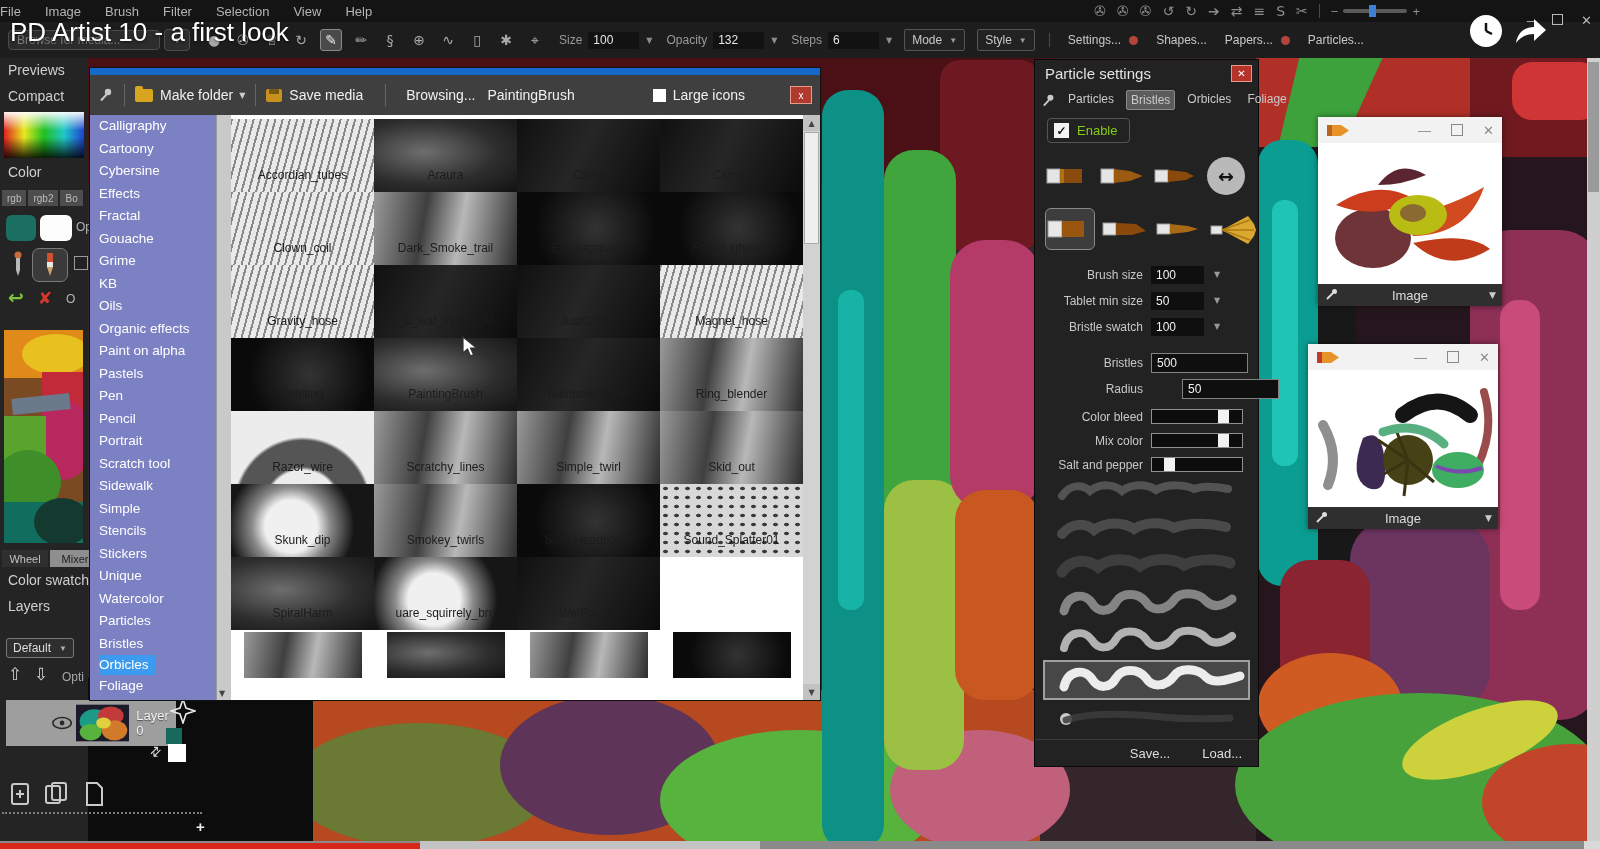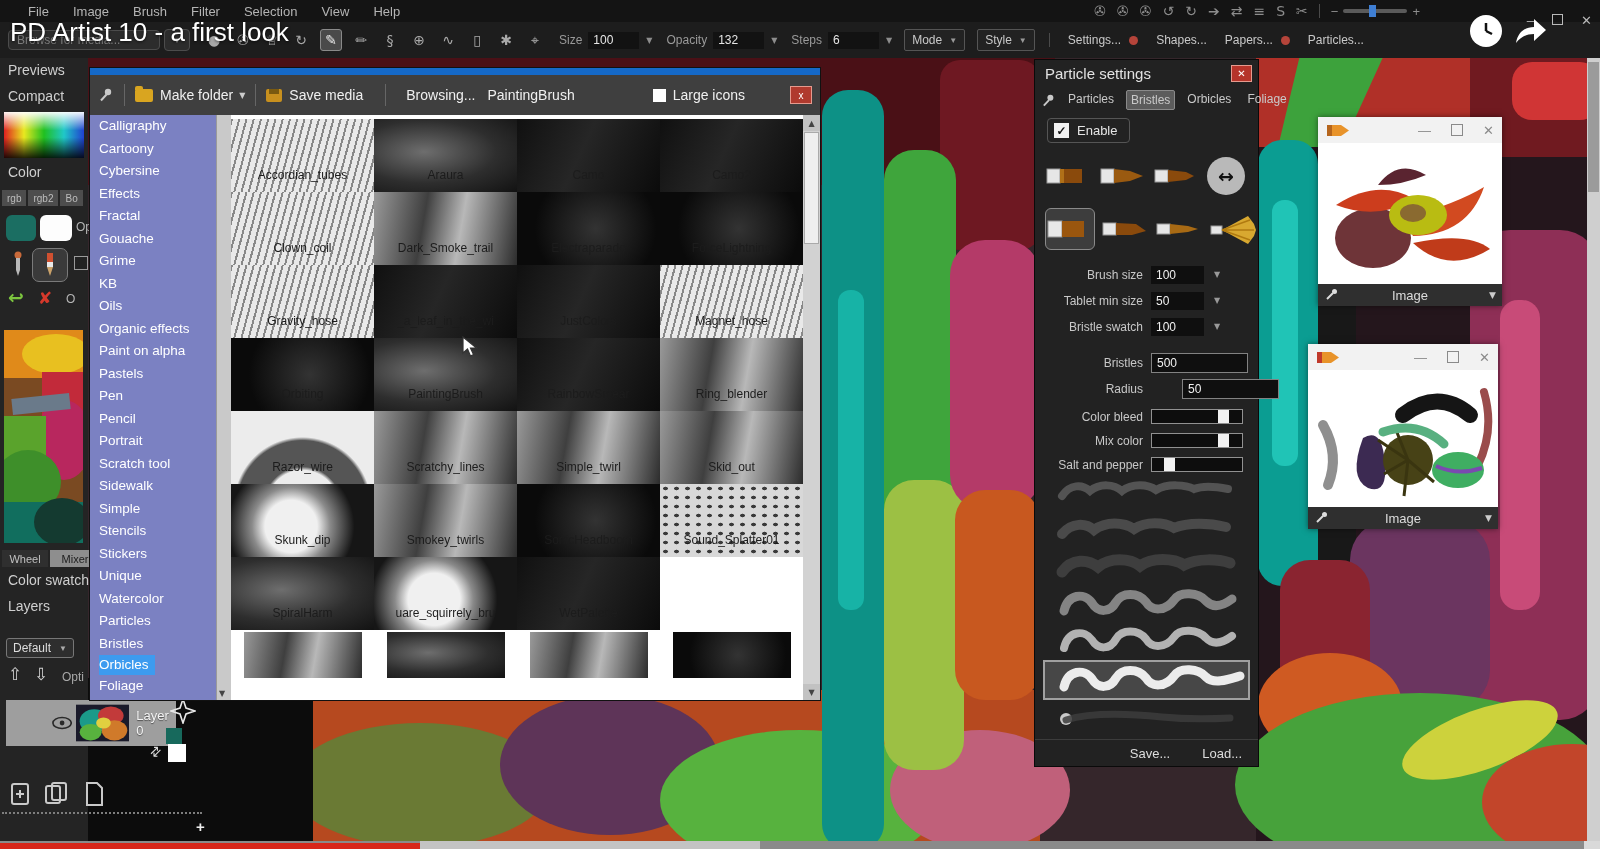--- a/index.html
+++ b/index.html
@@ -3,21 +3,21 @@
 <meta charset="utf-8">
 <style>
   html,body{margin:0;padding:0;background:#000;}
   #app{position:relative;width:1600px;height:849px;overflow:hidden;background:#2a2025;
        font-family:"Liberation Sans",sans-serif;cursor:default;}
   .abs{position:absolute;}
   .ico{font-family:"DejaVu Sans",sans-serif;}
 
   
   #menubar{position:absolute;left:0;top:0;width:1600px;height:22px;background:#141414;z-index:20;
-           display:flex;align-items:center;gap:24px;padding-left:28px;box-sizing:border-box;}
+           display:flex;align-items:center;gap:24px;padding-left:0;box-sizing:border-box;}
   .menu-item{font-size:13px;color:#b4b4b4;}
   #win-title{position:absolute;left:455px;top:4px;font-size:13px;color:#a8a8a8;}
   #win-zoom{position:absolute;left:567px;top:4px;font-size:13px;color:#a8a8a8;}
   #sys-icons{position:absolute;right:180px;top:3px;display:flex;align-items:center;gap:11px;z-index:21;}
   #sys-icons .sysico{font-size:14px;color:#8d8d8d;}
   .vsep{width:1px;height:14px;background:#4a4a4a;}
   #zoom-slider{display:flex;align-items:center;gap:5px;color:#8d8d8d;font-size:13px;}
   #zoom-track{width:64px;height:4px;background:#5a5a5a;position:relative;border-radius:2px;}
   #zoom-thumb{position:absolute;left:26px;top:-4px;width:7px;height:12px;background:#3f7fd4;}
   #win-controls{position:absolute;right:8px;top:14px;display:flex;gap:18px;z-index:21;}
@@ -144,21 +144,21 @@
   #pp-title{position:absolute;left:10px;top:5px;font-size:15px;color:#e2e2e2;}
   #pp-close{position:absolute;right:6px;top:5px;width:19px;height:15px;background:#b5342a;border:1px solid #e59a8e;
             color:#fff;font-size:10px;display:flex;align-items:center;justify-content:center;}
   #pp-tabs{position:absolute;left:6px;top:30px;display:flex;align-items:center;gap:8px;}
   .pp-tab{font-size:12px;color:#c9c9c9;padding:2px 4px;}
   .pp-tab.selected{background:#5c5c5c;border:1px solid #8a8a8a;border-radius:2px;}
   #enable-box{position:absolute;left:12px;top:58px;border:1px solid #555;border-radius:4px;display:flex;
               align-items:center;gap:8px;padding:4px 12px 4px 6px;}
   #enable-check{width:15px;height:15px;background:#f2f2f2;color:#111;font-size:12px;font-weight:bold;
                 display:flex;align-items:center;justify-content:center;}
-  #enable-label{font-size:13px;color:#e5e5e5;}
+  #enable-label{font-size:13px;color:#84cc16;}
   .brush-row{position:absolute;left:10px;display:flex;align-items:center;gap:6px;}
   .brush-slot{width:48px;height:40px;display:flex;align-items:center;justify-content:center;}
   .brush-slot.selected{background:#3d3d3d;border:1px solid #8a8a8a;border-radius:6px;}
   #dir-circle{width:38px;height:38px;border-radius:50%;background:#b9b9b9;color:#111;font-size:19px;font-weight:bold;
               display:flex;align-items:center;justify-content:center;font-family:"DejaVu Sans",sans-serif;}
   .prow{position:absolute;left:0;display:flex;align-items:center;height:25px;}
   .plabel{width:108px;text-align:right;color:#c8c8c8;font-size:12px;margin-right:8px;}
   .pdrop{width:48px;height:18px;background:#0f0f0f;color:#f0f0f0;font-size:12px;display:flex;align-items:center;
          padding-left:5px;}
   .parrow{color:#999;font-size:8px;margin-left:10px;}

